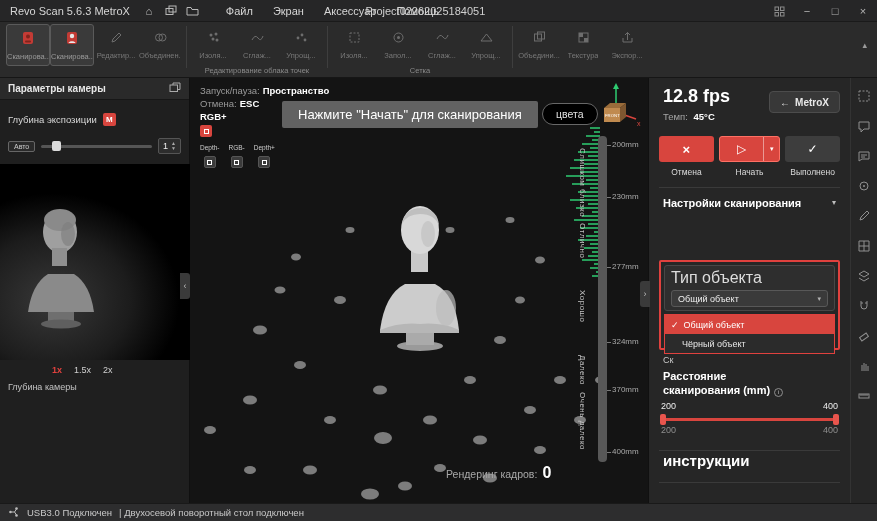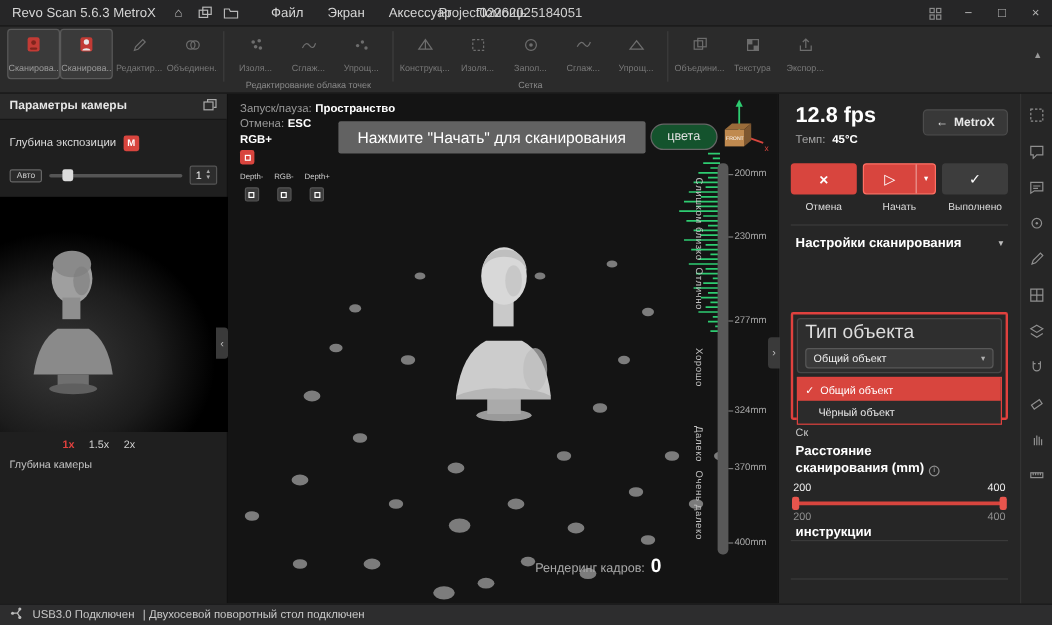--- a/index.html
+++ b/index.html
@@ -56,21 +56,21 @@
   .hint-line .hv { color:#fff; font-weight:bold; margin-left:3px; }
   .rgb-label { color:#fff; font-weight:bold; font-size:9.5px; margin-top:2px; }
   .mini-badge { width:12px; height:12px; border-radius:2px; display:flex; align-items:center; justify-content:center; margin-top:3px; }
   .mini-badge .sq { width:5px; height:5px; border:1px solid #fff; display:block; }
   .mini-badge.red { background:#d8453e; }
   .mini-badge.dark { background:#3b3b3b; border:1px solid #555; }
   .depth-toggles { display:flex; gap:9px; margin-top:7px; }
   .dt-col { display:flex; flex-direction:column; align-items:center; gap:2px; }
   .dt-col .dt-label { font-size:6.5px; color:#cfcfcf; white-space:nowrap; }
   .toast { position:absolute; left:92px; top:23px; height:27px; line-height:27px; padding:0 16px; background:rgba(104,104,104,.93); color:#fff; font-size:13px; border-radius:2px; z-index:6; white-space:nowrap; }
-  .color-pill { position:absolute; left:352px; top:25px; height:22px; line-height:20px; padding:0 13px; background:#14532d; border:1px solid #676767; border-radius:12px; color:#e2e2e2; font-size:10.5px; z-index:4; }
+  .color-pill { position:absolute; left:352px; top:25px; height:22px; line-height:20px; padding:0 13px; background:#000000; border:1px solid #676767; border-radius:12px; color:#e2e2e2; font-size:10.5px; z-index:4; }
   .axis-widget { position:absolute; left:404px; top:4px; z-index:3; }
   .render-info { position:absolute; left:256px; top:386px; display:flex; align-items:baseline; gap:5px; font-size:10.5px; color:#a8a8a8; z-index:3; }
   .render-info b { font-size:16px; color:#fff; }
 
   
   .gauge { position:absolute; right:2px; top:58px; width:70px; height:330px; z-index:3; }
   .gauge-zone { position:absolute; left:2px; writing-mode:vertical-rl; font-size:8px; color:#c4c4c4; letter-spacing:.5px; text-align:center; }
   .gauge-bar { position:absolute; left:22px; top:0; bottom:4px; width:9px; background:#585858; border-radius:4px; }
   .gauge-mark { position:absolute; left:36px; font-size:8px; color:#a9a9a9; white-space:nowrap; }
   .gauge-tick { position:absolute; left:31px; width:4px; height:1px; background:#7a7a7a; }
@@ -106,21 +106,21 @@
   .dd-opt.plain { padding-left:17px; }
   .info-i { display:inline-flex; width:9px; height:9px; border:1px solid #8e8e8e; border-radius:50%; font-size:6px; line-height:7px; align-items:center; justify-content:center; color:#8e8e8e; margin-left:4px; font-style:normal; }
   .obscured { position:absolute; left:14px; top:277px; font-size:9px; color:#c9c9c9; }
   .dist-title { position:absolute; left:14px; top:291px; width:130px; font-size:11px; font-weight:bold; color:#fff; line-height:14px; }
   .range-vals { position:absolute; left:12px; right:12px; display:flex; justify-content:space-between; font-size:9px; }
   .range-vals.top { top:323px; color:#ececec; }
   .range-vals.bottom { top:347px; color:#8f8f8f; }
   .range-wrap { position:absolute; left:12px; right:12px; top:336px; height:11px; }
   .range-wrap .track { position:absolute; left:0; right:0; top:4px; height:3px; background:#d8453e; border-radius:2px; }
   .range-wrap .rh { position:absolute; width:6px; height:11px; background:#e8554d; border-radius:2px; top:0; }
-  .instructions { position:absolute; left:14px; top:360px; font-size:11px; font-weight:bold; color:#fff; }
+  .instructions { position:absolute; left:14px; top:374px; font-size:15px; font-weight:bold; color:#fff; }
 
   
   .right-rail { position:absolute; top:78px; right:0; width:27px; height:425px; background:#262626; border-left:1px solid #333; display:flex; flex-direction:column; align-items:center; padding-top:10px; gap:15px; z-index:6; }
   .rail-icon { width:15px; height:15px; display:flex; align-items:center; justify-content:center; }
 
   
   .statusbar { position:absolute; left:0; right:0; bottom:0; height:18px; background:#2d2d2e; border-top:1px solid #191919; display:flex; align-items:center; gap:7px; padding-left:8px; font-size:9.5px; color:#c9c9c9; z-index:20; }
 </style>
 </head>
 <body>
@@ -228,26 +228,20 @@
                 </g>
               </svg></span>
           <span class="rlabel">Упрощ...</span>
         </div>
       </div>
       <div class="rgroup-label">Редактирование облака точек</div>
     </div>
     <div class="rsep"></div>
     <div class="rgroup">
       <div class="rbuttons">
-        <div class="rbtn dim">
-          <span><svg width="15" height="15" viewBox="0 0 15 15">
-                <path d="M2 11 L7.5 3 L13 11 Z M7.5 3 L7.5 11" fill="none" stroke="#9a9a9a"></path>
-              </svg></span>
-          <span class="rlabel">Конструкц...</span>
-        </div>
         <div class="rbtn dim">
           <span><svg width="15" height="15" viewBox="0 0 15 15">
                 <rect x="3" y="3" width="9" height="9" fill="none" stroke="#9a9a9a" stroke-dasharray="2 1.5"></rect>
               </svg></span>
           <span class="rlabel">Изоля...</span>
         </div>
         <div class="rbtn dim">
           <span><svg width="15" height="15" viewBox="0 0 15 15">
                 <circle cx="7.5" cy="7.5" r="4.5" fill="none" stroke="#9a9a9a"></circle>
                 <circle cx="7.5" cy="7.5" r="1.5" fill="#9a9a9a"></circle>

